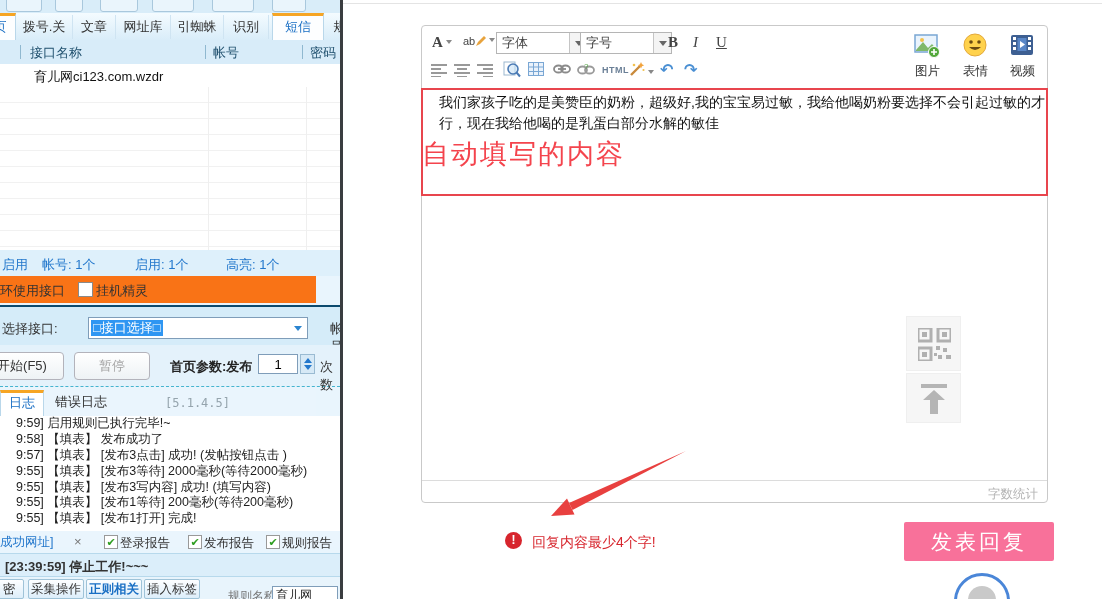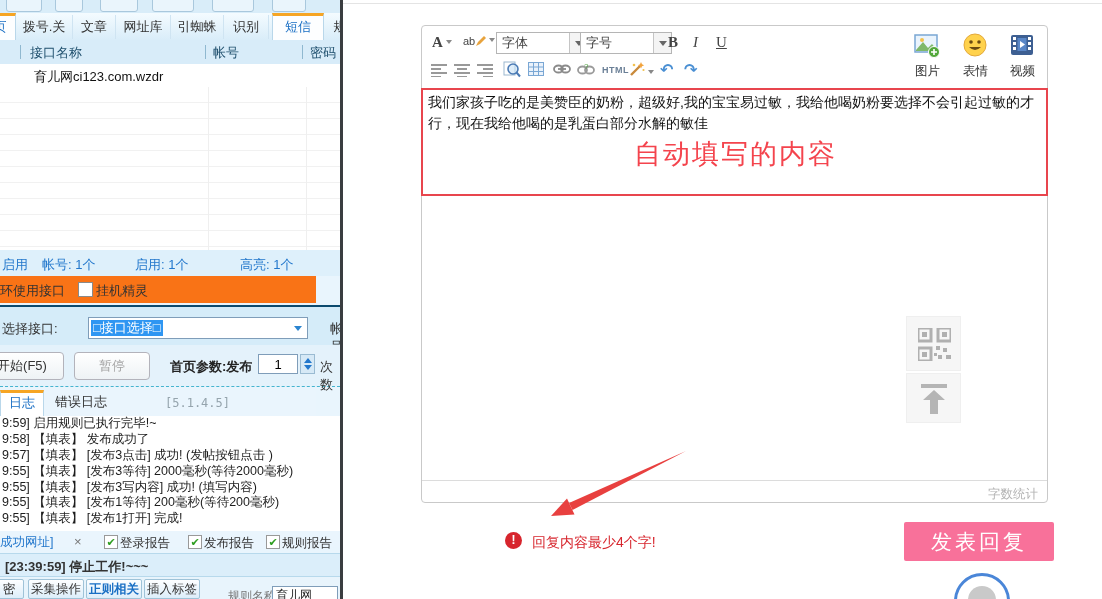--- a/index.html
+++ b/index.html
@@ -51,21 +51,21 @@
   .spin .up{top:3px;border-bottom:5px solid #2277cc}
   .spin .dn{bottom:3px;border-top:5px solid #2277cc}
   .unit{position:absolute;left:320px;top:13px;color:#333}
 
   .logtabs{left:0;top:390px;width:316px;height:26px;background:#eaf5fd}
   .ltab{position:absolute;top:0;height:25px;line-height:24px;text-align:center;font-size:13px}
   .ltab.active{background:#fff;border:1px solid #b9d7ea;border-bottom:none;border-top:3px solid #f6a524;line-height:20px;color:#1a6fc4}
   .ver{position:absolute;left:165px;top:6px;color:#95a4ad;font-family:"DejaVu Sans Mono",monospace;font-size:12px}
 
   .logarea{left:0;top:416px;width:340px;height:115px;background:#fff;overflow:hidden}
-  .logline{height:15.9px;line-height:15.9px;font-size:12.5px;color:#1d1d1d;white-space:nowrap;padding-left:2px}
+  .logline{height:15.9px;line-height:15.9px;font-size:12.5px;color:#1d1d1d;white-space:nowrap;padding-left:16px}
 
   .repbar{left:0;top:531px;width:340px;height:16px;background:#eaf5fd;font-size:12.5px}
   .repbar .link{position:absolute;left:0;top:3px;color:#2277cc}
   .repbar .x{position:absolute;left:74px;top:3px;color:#777;font-size:13px}
   .repcb{position:absolute;top:4px;width:12px;height:12px;background:#fff;border:1px solid #999;color:#2f9e22;font-size:11px;line-height:12px;text-align:center;font-weight:bold}
   .replbl{position:absolute;top:4px;color:#333}
 
   .statusbar{left:0;top:553px;width:340px;height:24px;background:#dbeefa;border-top:1px solid #b7d9ec;border-bottom:1px solid #b7d9ec;box-sizing:border-box}
   .statusbar span{position:absolute;left:5px;top:4px;color:#333;font-weight:bold;font-size:13px}
 
@@ -83,22 +83,22 @@
   .editor{left:78px;top:25px;width:627px;height:478px;border:1px solid #c9c9c9;border-radius:4px;background:#fff;box-sizing:border-box}
   .tbtn{position:absolute;color:#444;cursor:pointer}
   .caret{display:inline-block;width:0;height:0;border-left:3px solid transparent;border-right:3px solid transparent;border-top:4px solid #888;vertical-align:3px;margin-left:3px}
   .fontsel{position:absolute;top:6px;width:92px;height:22px;border:1px solid #b5b5b5;background:#fff;box-sizing:border-box;font-size:13px;color:#444;line-height:20px;padding-left:5px}
   .fontsel .dd{position:absolute;right:0;top:0;width:17px;height:20px;border-left:1px solid #c5c5c5;background:#f4f4f4}
   .fontsel .dd i{position:absolute;left:5px;top:8px;width:0;height:0;border-left:4px solid transparent;border-right:4px solid transparent;border-top:5px solid #666}
   .serifb{font-family:"Liberation Serif","DejaVu Serif",serif;font-size:15px}
   .mediabtn{position:absolute;top:4px;width:44px;height:52px;text-align:right}
   .mediabtn .lab{position:absolute;left:0;right:0;bottom:2px;font-size:12.5px;color:#333}
   .redbox{position:absolute;left:-1px;top:62px;width:627px;height:108px;border:2px solid #e8454d;box-sizing:border-box;pointer-events:none}
-  .content{position:absolute;left:6px;top:66px;width:612px;font-size:14px;line-height:21px;color:#111}
-  .annot{position:absolute;left:0;width:627px;top:110px;text-align:center;color:#f4444d;font-size:27px;letter-spacing:2px}
+  .content{position:absolute;left:17px;top:66px;width:612px;font-size:14px;line-height:21px;color:#111}
+  .annot{position:absolute;left:0;width:627px;top:110px;text-align:left;color:#f4444d;font-size:27px;letter-spacing:2px}
   .graybtn{position:absolute;left:484px;width:55px;background:#f6f6f6;border:1px solid #efefef;box-sizing:border-box}
   .footline{position:absolute;left:0;top:454px;width:625px;height:1px;background:#dcdcdc}
   .wordcount{position:absolute;right:9px;top:460px;color:#b3b3b3;font-size:12.5px}
 
   .warn-ic{left:162px;top:532px;width:17px;height:17px;border-radius:50%;background:#d7252d;color:#fff;font-weight:bold;text-align:center;line-height:17px;font-size:12px}
   .warn-tx{left:189px;top:534px;color:#d7252d;font-size:14px}
   .submit{left:561px;top:522px;width:150px;height:39px;background:#f8719a;color:#fff;font-size:21px;letter-spacing:3px;text-align:center;line-height:39px;border-radius:2px}
   .qqcircle{left:611px;top:573px;width:56px;height:56px;border:3px solid #4a86d8;border-radius:50%;background:#fff;box-sizing:border-box}
   .qqcircle .blob{position:absolute;left:11px;top:10px;width:28px;height:28px;border-radius:50%;background:#c9c9c9}
 </style>
@@ -142,21 +142,21 @@
 
   <div class="listarea a">
     <i class="vline" style="left:208px"></i>
     <i class="vline" style="left:306px"></i>
   </div>
 
   <div class="stats a">
     <span style="left:2px">启用</span>
     <span style="left:42px">帐号: 1个</span>
     <span style="left:135px">启用: 1个</span>
-    <span style="left:240px">高亮: 1个</span>
+    <span style="left:226px">高亮: 1个</span>
   </div>
 
   <div class="looprow a">
     <span class="lbl" style="left:0">环使用接口</span>
     <span class="cb" style="left:78px"></span>
     <span class="lbl" style="left:96px">挂机精灵</span>
   </div>
 
   <div class="selrow a">
     <span class="lbl">选择接口:</span>

